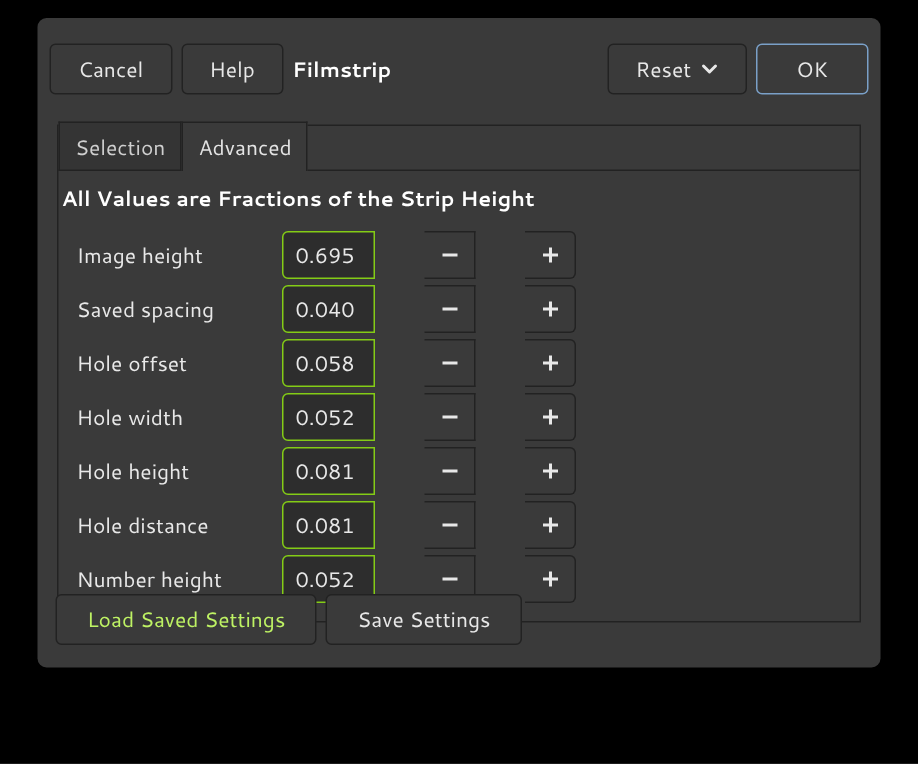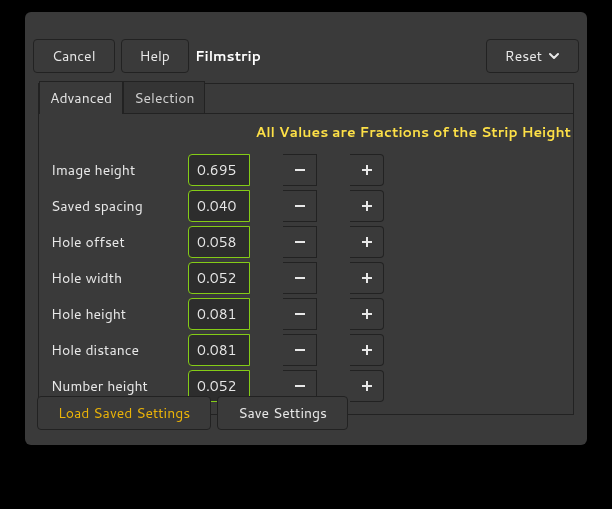--- a/index.html
+++ b/index.html
@@ -13,21 +13,21 @@
     overflow: hidden;
   }
   .dialog {
     position: absolute;
     left: 25px;
     top: 12px;
     width: 562px;
     height: 433px;
     background: #3a3a3a;
     border-radius: 6px;
-    padding-top: 26px;
+    padding-top: 16px;
   }
   .header {
     display: flex;
     align-items: center;
     padding: 0 8px;
     gap: 6px;
     height: 36px;
   }
   .btn {
     background: #3a3a3a;
@@ -102,23 +102,22 @@
   .tab-body {
     position: absolute;
     top: 30px;
     left: 0;
     right: 0;
     bottom: 0;
     padding: 8px 0 0 0;
   }
   .section-label {
     font-weight: 600;
-    color: #fde047;
+    color: #ffffff;
     padding: 0 2px 6px 2px;
-    text-align: right;
   }
   .rows {
     padding: 4px 0 0 12px;
   }
   .row {
     display: flex;
     align-items: center;
     height: 36px;
     gap: 33px;
   }
@@ -158,47 +157,48 @@
     left: 12px;
     bottom: 15px;
     display: flex;
     gap: 6px;
   }
   .btn.wide {
     padding: 0 20px;
     height: 34px;
   }
   .btn.disabled {
-    color: #eab308;
+    color: #bef264;
     cursor: default;
   }
 </style>
 </head>
 <body>
 
 <div class="dialog">
 
   <div class="header">
     <button class="btn">Cancel</button>
     <button class="btn">Help</button>
     <div class="header-title">Filmstrip</div>
     <button class="btn">
       <span>Reset</span>
       <span class="reset-caret">
         <svg width="12" height="12" viewBox="0 0 12 12">
             <path d="M2 4 L6 8 L10 4" fill="none" stroke="#e8e8e8" stroke-width="2" stroke-linecap="round" stroke-linejoin="round"></path>
           </svg>
       </span>
     </button>
+    <button class="btn ok">OK</button>
   </div>
 
   <div class="panel">
     <div class="tabs">
+      <div class="tab inactive">Selection</div>
       <div class="tab active">Advanced</div>
-      <div class="tab inactive">Selection</div>
     </div>
     <div class="tabline"></div>
 
     <div class="tab-body">
       <div class="section-label">All Values are Fractions of the Strip Height</div>
 
       <div class="rows">
 
         <div class="row">
           <div class="row-label">Image height</div>

